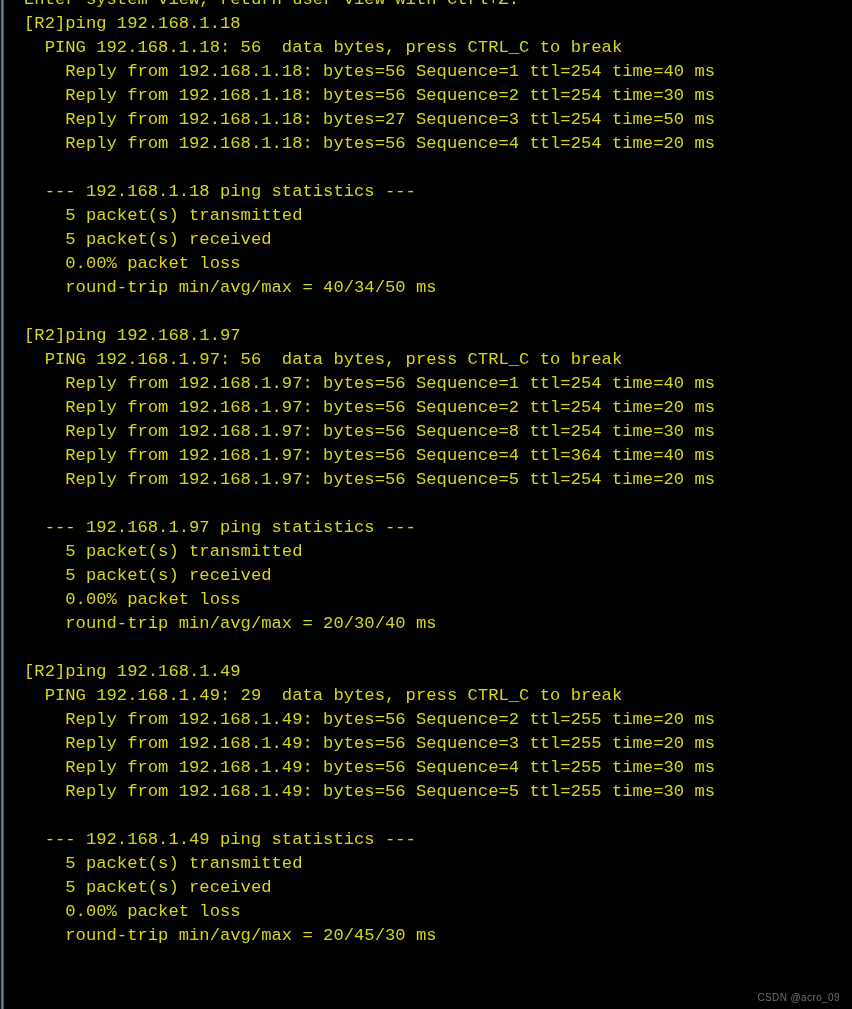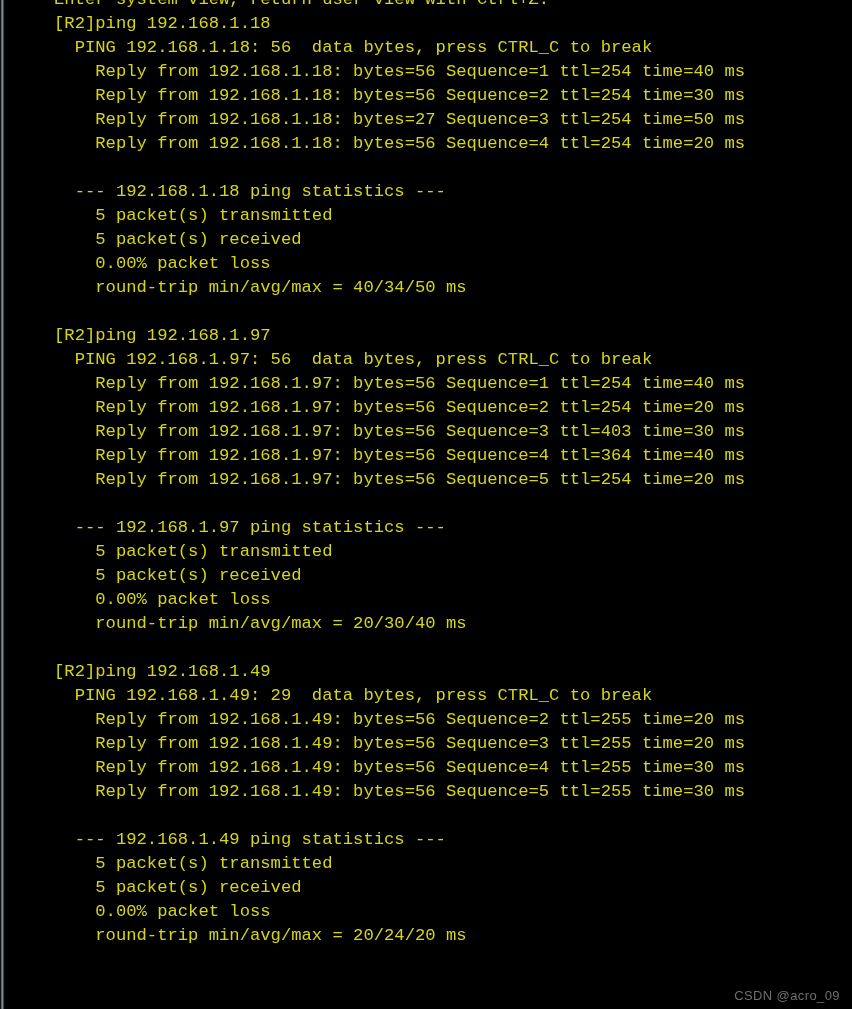--- a/index.html
+++ b/index.html
@@ -53,38 +53,37 @@
   }
 
   .line {
     display: block;
     height: 24px;
     line-height: 24px;
     font-size: 17.2px;
     letter-spacing: 0px;
     white-space: pre;
     color: #d6d619;
-    padding-left: 16px;
+    padding-left: 24px;
     font-family: "Liberation Mono", "DejaVu Sans Mono", monospace;
-    margin-left: 38px;
   }
 
   .line.blank {
     color: transparent;
   }
 
   
   #screen { margin-top: -12px; }
 
   #watermark {
     position: absolute;
     right: 12px;
     bottom: 6px;
     font-family: "Liberation Sans", sans-serif;
-    font-size: 13px;
+    font-size: 10px;
     color: #6f6f6f;
     letter-spacing: 0.4px;
     white-space: pre;
   }
 </style>
 </head>
 <body>
 
 <div id="terminal">
 
@@ -102,39 +101,39 @@
       <span class="line">  --- 192.168.1.18 ping statistics ---</span>
       <span class="line">    5 packet(s) transmitted</span>
       <span class="line">    5 packet(s) received</span>
       <span class="line">    0.00% packet loss</span>
       <span class="line">    round-trip min/avg/max = 40/34/50 ms</span>
       <span class="line blank"></span>
       <span class="line">[R2]ping 192.168.1.97</span>
       <span class="line">  PING 192.168.1.97: 56  data bytes, press CTRL_C to break</span>
       <span class="line">    Reply from 192.168.1.97: bytes=56 Sequence=1 ttl=254 time=40 ms</span>
       <span class="line">    Reply from 192.168.1.97: bytes=56 Sequence=2 ttl=254 time=20 ms</span>
-      <span class="line">    Reply from 192.168.1.97: bytes=56 Sequence=3 ttl=403 time=30 ms</span>
+      <span class="line">    Reply from 192.168.1.97: bytes=56 Sequence=8 ttl=254 time=30 ms</span>
       <span class="line">    Reply from 192.168.1.97: bytes=56 Sequence=4 ttl=364 time=40 ms</span>
       <span class="line">    Reply from 192.168.1.97: bytes=56 Sequence=5 ttl=254 time=20 ms</span>
       <span class="line blank"></span>
       <span class="line">  --- 192.168.1.97 ping statistics ---</span>
       <span class="line">    5 packet(s) transmitted</span>
       <span class="line">    5 packet(s) received</span>
       <span class="line">    0.00% packet loss</span>
       <span class="line">    round-trip min/avg/max = 20/30/40 ms</span>
       <span class="line blank"></span>
       <span class="line">[R2]ping 192.168.1.49</span>
       <span class="line">  PING 192.168.1.49: 29  data bytes, press CTRL_C to break</span>
       <span class="line">    Reply from 192.168.1.49: bytes=56 Sequence=2 ttl=255 time=20 ms</span>
       <span class="line">    Reply from 192.168.1.49: bytes=56 Sequence=3 ttl=255 time=20 ms</span>
       <span class="line">    Reply from 192.168.1.49: bytes=56 Sequence=4 ttl=255 time=30 ms</span>
       <span class="line">    Reply from 192.168.1.49: bytes=56 Sequence=5 ttl=255 time=30 ms</span>
       <span class="line blank"></span>
       <span class="line">  --- 192.168.1.49 ping statistics ---</span>
       <span class="line">    5 packet(s) transmitted</span>
       <span class="line">    5 packet(s) received</span>
       <span class="line">    0.00% packet loss</span>
-      <span class="line">    round-trip min/avg/max = 20/24/20 ms</span>
+      <span class="line">    round-trip min/avg/max = 20/45/30 ms</span>
     </div>
 
   <div id="watermark">CSDN @acro_09</div>
 
 </div>
 
 </body></html>

